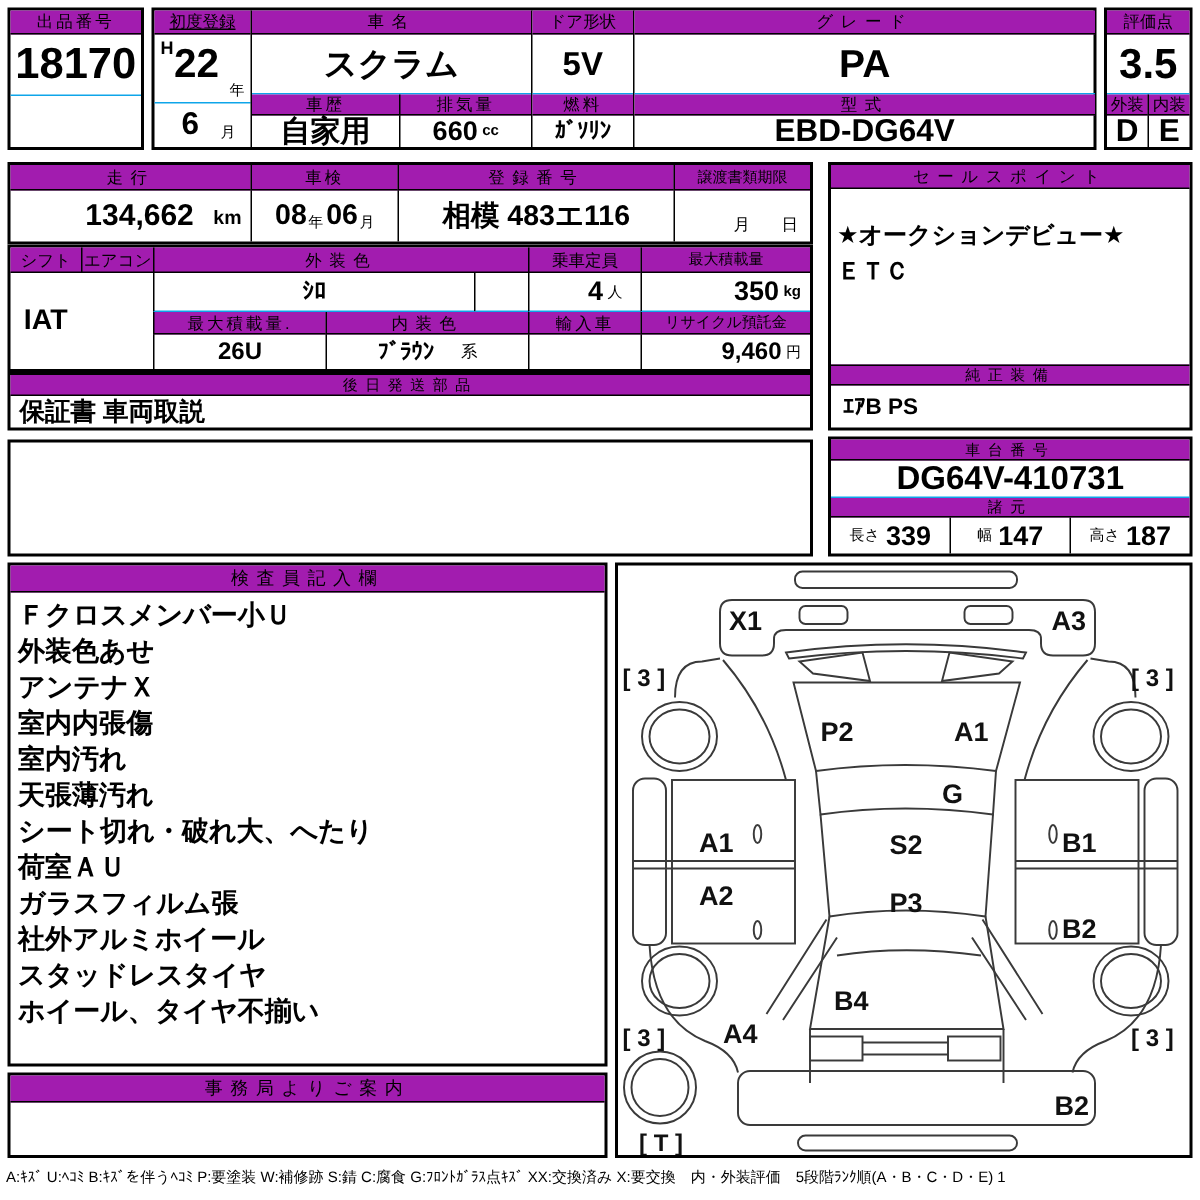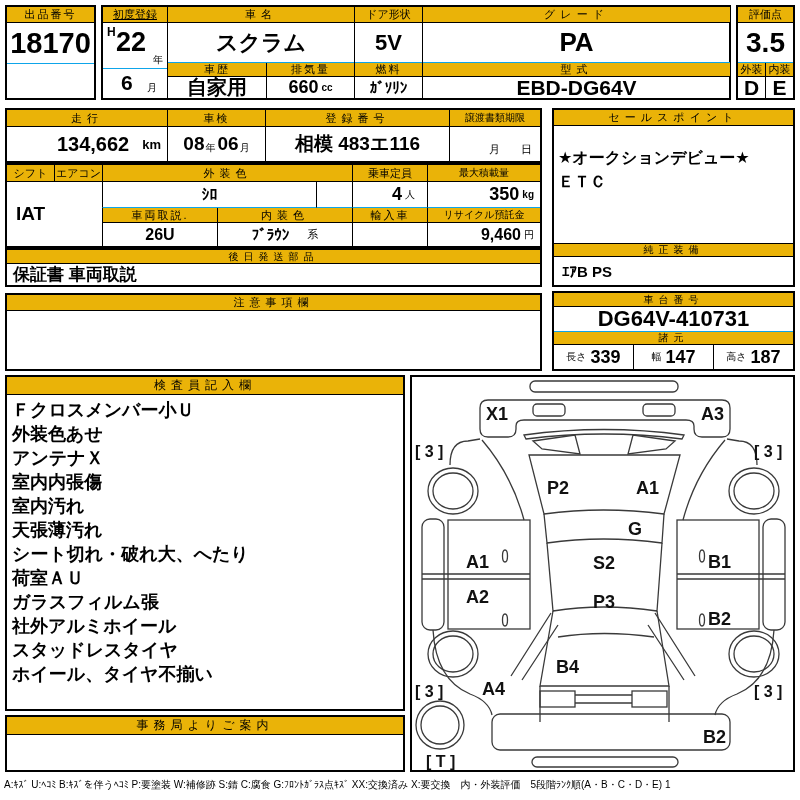--- a/index.html
+++ b/index.html
@@ -1,20 +1,20 @@
 <!DOCTYPE html>
 <html><head>
 <meta charset="utf-8">
 <style>
   html,body{margin:0;padding:0;background:#fff;}
   .sheet{position:relative;width:800px;height:800px;background:#ffffff;
          font-family:"Liberation Sans","DejaVu Sans",sans-serif;color:#000;overflow:hidden;}
   .box{position:absolute;border:2px solid #000;box-sizing:border-box;background:#fff;}
   .abs{position:absolute;box-sizing:border-box;}
-  .hdr{background:#eab308;display:flex;align-items:center;justify-content:center;
+  .hdr{background:#a21caf;display:flex;align-items:center;justify-content:center;
        font-size:11px;border-bottom:1px solid #000;white-space:nowrap;overflow:hidden;}
   .ls4{letter-spacing:5px;}
   .ls2{letter-spacing:2px;}
   .ls0{letter-spacing:0;}
   .val{display:flex;align-items:center;justify-content:center;font-weight:bold;white-space:nowrap;}
   .bl{border-left:1px solid #000;}
   .bb{border-bottom:1px solid #0ea5e9;}
   .bt{border-top:1px solid #000;}
   .br{border-right:1px solid #000;}
   .unit{font-size:10px;font-weight:bold;margin-left:3px;}
@@ -122,21 +122,21 @@
     <div class="bb abs" style="left:310px;top:17px;width:35px;height:26px;"></div>
     <div class="val bb right abs bl" style="left:345px;top:17px;width:75px;height:26px;font-size:18px;">
       <span>4</span>
         <span class="unit" style="font-weight:normal;margin-right:6px;">人</span>
     </div>
     <div class="val bb right abs bl" style="left:420px;top:17px;width:113px;height:26px;font-size:18px;">
       <span>350</span>
         <span class="unit">kg</span>
     </div>
 
-    <div class="hdr ls2 abs bl" style="left:95px;top:43px;width:115px;height:15px;">車両取説.</div>
+    <div class="hdr ls2 abs bl" style="left:95px;top:43px;width:115px;height:15px;">最大積載量.</div>
     <div class="hdr ls4 abs bl" style="left:210px;top:43px;width:135px;height:15px;">内装色</div>
     <div class="hdr ls2 abs bl" style="left:345px;top:43px;width:75px;height:15px;">輸入車</div>
     <div class="hdr ls0 abs bl" style="left:420px;top:43px;width:113px;height:15px;font-size:10px;">リサイクル預託金</div>
 
     <div class="val abs bl" style="left:95px;top:58px;width:115px;height:23px;font-size:16px;">26U</div>
     <div class="val abs bl" style="left:210px;top:58px;width:135px;height:23px;font-size:15px;">
       <span>ﾌﾞﾗｳﾝ</span>
         <span style="font-size:11px;font-weight:normal;margin-left:18px;">系</span>
     </div>
     <div class="val abs bl" style="left:345px;top:58px;width:75px;height:23px;"></div>
@@ -155,21 +155,20 @@
     <div class="hdr ls4 abs" style="left:0;top:0;width:239px;height:16px;">セールスポイント</div>
     <div class="abs" style="left:0;top:16px;width:239px;height:117px;padding:20px 4px;font-size:16px;font-weight:bold;line-height:24px;">
       <div>★オークションデビュー★</div>
       <div>ＥＴＣ</div>
     </div>
     <div class="hdr ls4 abs bt" style="left:0;top:133px;width:239px;height:14px;font-size:10px;">純正装備</div>
     <div class="val left abs" style="left:0;top:147px;width:239px;height:28px;font-size:15px;padding-left:8px;">ｴｱB PS</div>
   </div>
 
   <div class="box" style="left:5px;top:293px;width:537px;height:78px;">
-    <div class="hdr ls4 abs" style="left:0;top:0;width:533px;height:16px;">注意事項欄</div>
     <div class="abs" style="left:0;top:16px;width:533px;height:58px;"></div>
   </div>
 
   <div class="box" style="left:552px;top:291px;width:243px;height:80px;">
     <div class="hdr ls4 abs" style="left:0;top:0;width:239px;height:14px;font-size:10px;">車台番号</div>
     <div class="val bb abs" style="left:0;top:14px;width:239px;height:25px;font-size:22px;">DG64V-410731</div>
     <div class="hdr ls4 abs" style="left:0;top:39px;width:239px;height:13px;font-size:10px;">諸元</div>
     <div class="val abs" style="left:0;top:52px;width:79px;height:24px;font-size:18px;">
       <span class="small-lbl">長さ</span>
         <span>339</span>

